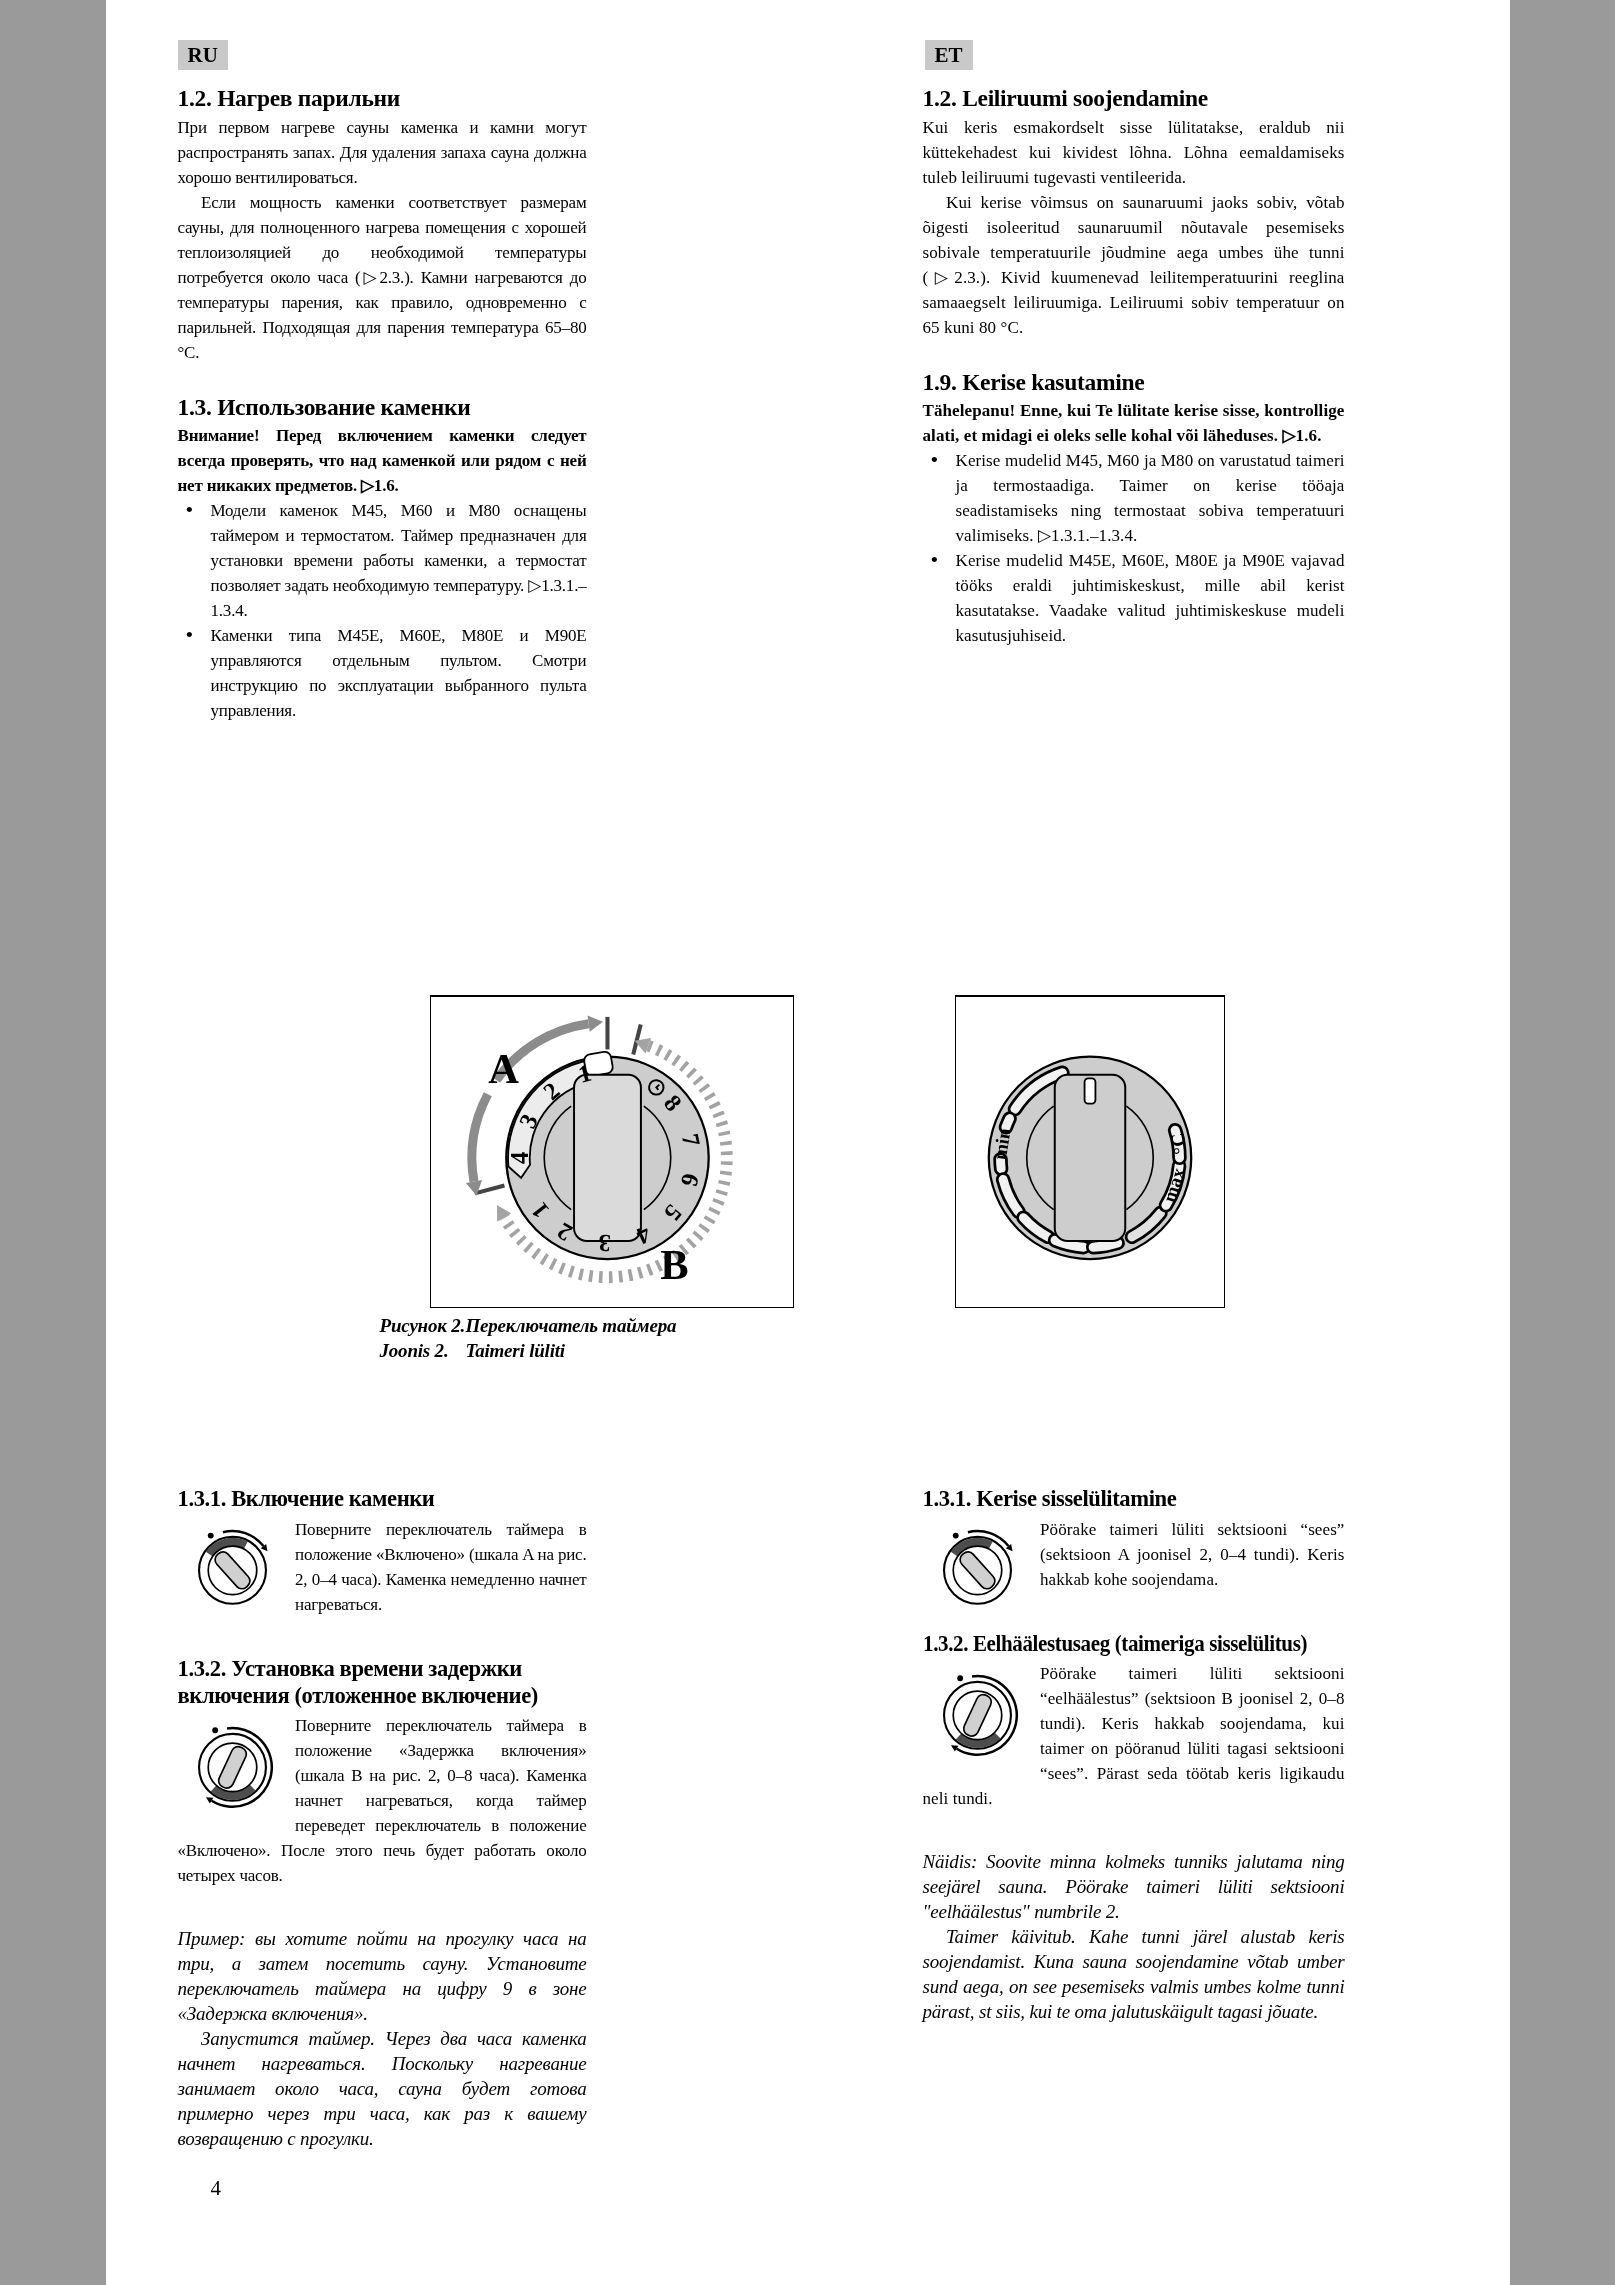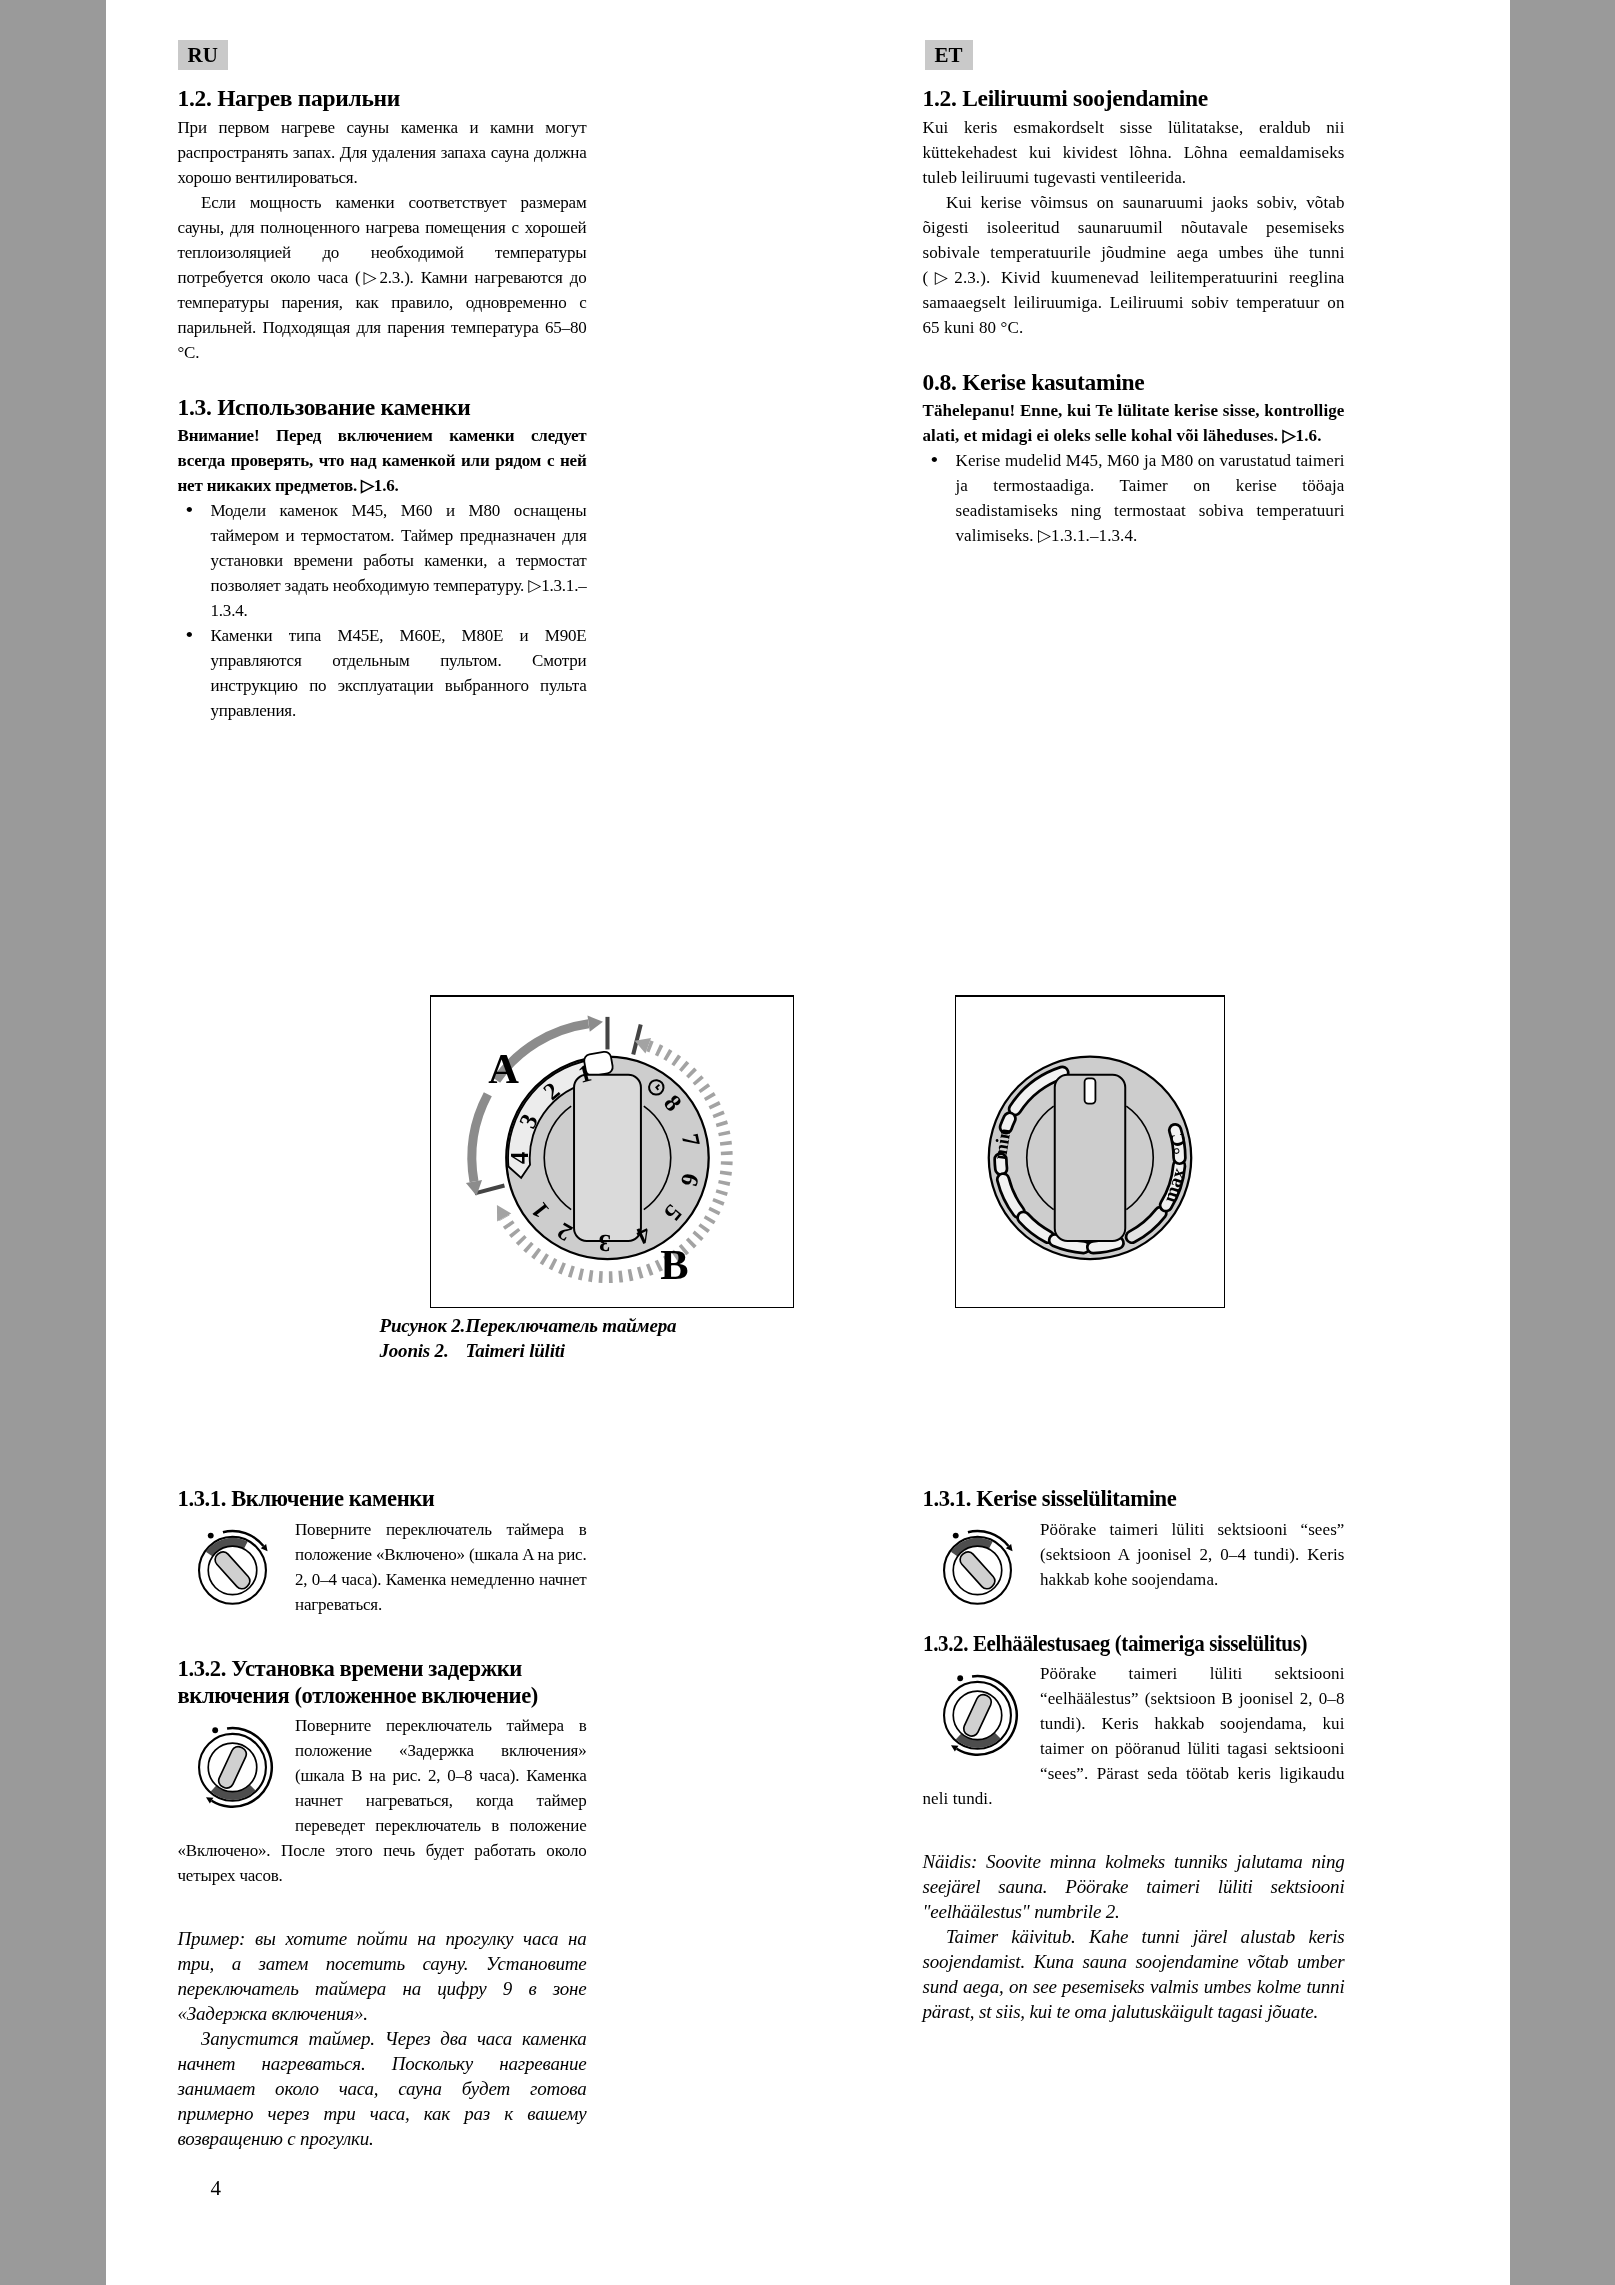--- a/index.html
+++ b/index.html
@@ -68,23 +68,24 @@
     <div class="h1 mt">1.3. Использование каменки</div>
     <p class="body-p warn">Внимание! Перед включением каменки следует всегда проверять, что над каменкой или рядом с ней нет никаких предметов. ▷1.6.</p>
     <p class="body-p bullet">Модели каменок М45, М60 и М80 оснащены таймером и термостатом. Таймер предназначен для установки времени работы каменки, а термостат позволяет задать необходимую температуру. ▷1.3.1.–1.3.4.</p>
     <p class="body-p bullet">Каменки типа М45Е, М60Е, М80Е и М90Е управляются отдельным пультом. Смотри инструкцию по эксплуатации выбранного пульта управления.</p>
   </div>
 
   <div class="col col-et">
     <div class="h1">1.2. Leiliruumi soojendamine</div>
     <p class="body-p">Kui keris esmakordselt sisse lülitatakse, eraldub nii küttekehadest kui kividest lõhna. Lõhna eemaldamiseks tuleb leiliruumi tugevasti ventileerida.</p>
     <p class="body-p indent">Kui kerise võimsus on saunaruumi jaoks sobiv, võtab õigesti isoleeritud saunaruumil nõutavale pesemiseks sobivale temperatuurile jõudmine aega umbes ühe tunni (▷2.3.). Kivid kuumenevad leilitemperatuurini reeglina samaaegselt leiliruumiga. Leiliruumi sobiv temperatuur on 65 kuni 80 °C.</p>
-    <div class="h1 mt">0.8. Kerise kasutamine</div>
+    <div class="h1 mt">1.9. Kerise kasutamine</div>
     <p class="body-p warn">Tähelepanu! Enne, kui Te lülitate kerise sisse, kontrollige alati, et midagi ei oleks selle kohal või läheduses. ▷1.6.</p>
     <p class="body-p bullet">Kerise mudelid M45, M60 ja M80 on varustatud taimeri ja termostaadiga. Taimer on kerise tööaja seadistamiseks ning termostaat sobiva temperatuuri valimiseks. ▷1.3.1.–1.3.4.</p>
+    <p class="body-p bullet">Kerise mudelid M45E, M60E, M80E ja M90E vajavad tööks eraldi juhtimiskeskust, mille abil kerist kasutatakse. Vaadake valitud juhtimiskeskuse mudeli kasutusjuhiseid.</p>
   </div>
 
   <div class="fig-box" style="left:324px;top:995px;width:362px;height:310px;">
     <svg viewBox="0 0 400 343">
 
       <path class="tick" d="M195 58 L195 22"></path>
       <path class="tick" d="M223.5 63.5 L231.8 30.5"></path>
       <path class="tick" d="M81 208.5 L48.2 217.3"></path>
 
       <path class="dashring" d="M240.1 54 A132 132 0 1 1 80.7 244"></path>

